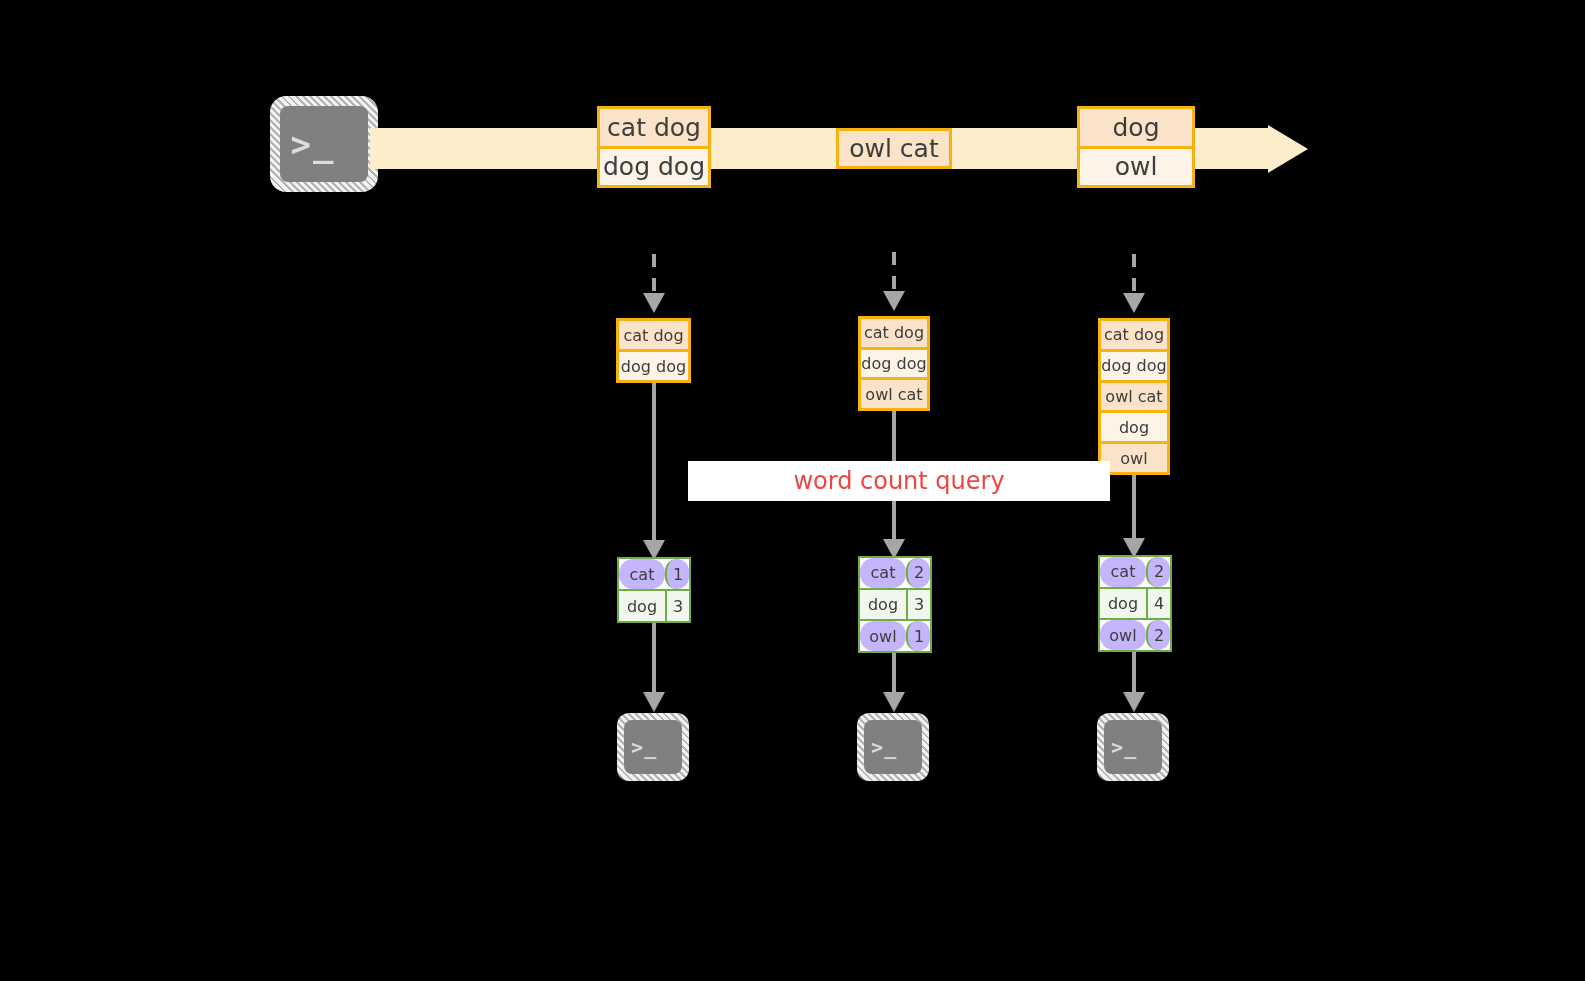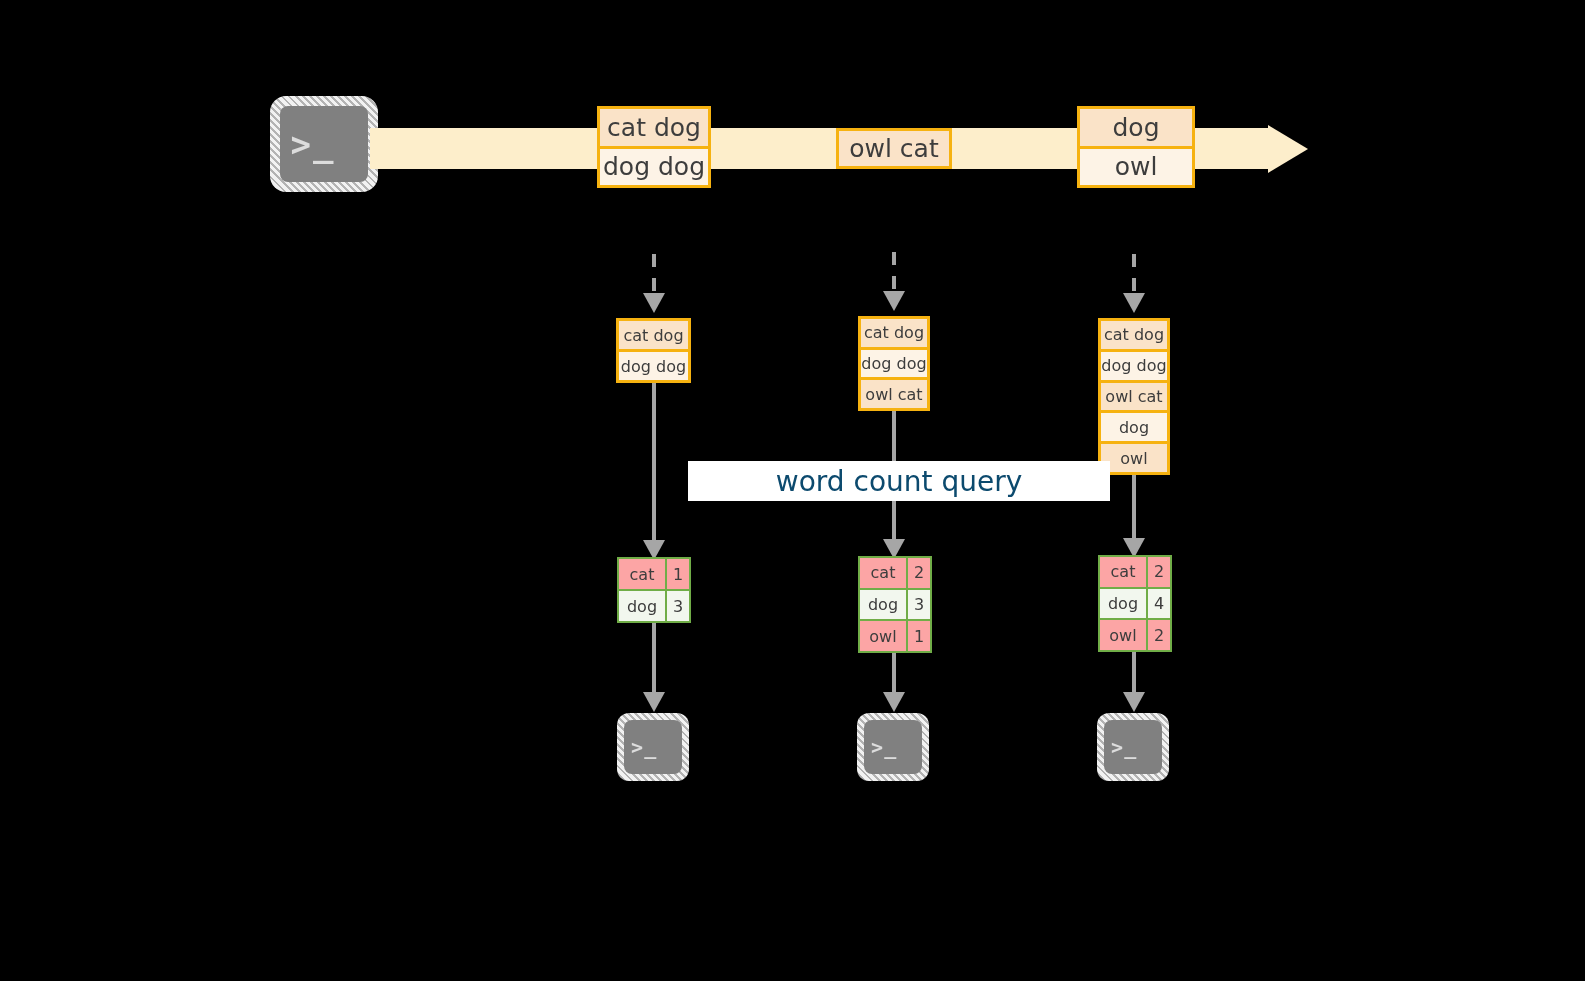--- a/index.html
+++ b/index.html
@@ -100,21 +100,21 @@
     background: #ffffff;
   }
   .res-row { display: flex; flex: 1 1 auto; }
   .res-row + .res-row { border-top: 2px solid #70ad47; }
   .res-cell {
     display: flex; align-items: center; justify-content: center;
     color: #3d3d3d; font-size: 16px; white-space: nowrap;
   }
   .res-cell.word { flex: 0 0 46px; }
   .res-cell.count { flex: 1 1 auto; border-left: 2px solid #70ad47; }
-  .res-row.dark .res-cell { background: #fca5a5; }
+  .res-row.dark .res-cell { background: #c4b5fd; border-radius: 14px; }
   .res-row.light .res-cell { background: #f2f7ee; }
   #res-1 { left: 617px; top: 557px; width: 74px; height: 66px; }
   #res-2 { left: 858px; top: 556px; width: 74px; height: 97px; }
   #res-3 { left: 1098px; top: 555px; width: 74px; height: 97px; }
 
   
   .line-solid {
     position: absolute;
     width: 4px;
     background: #a6a6a6;
@@ -135,21 +135,21 @@
   }
 
   
   .label-band {
     position: absolute;
     left: 688px; top: 461px; width: 422px; height: 40px;
     background: #ffffff;
     display: flex; align-items: center; justify-content: center;
   }
   .label-band span {
-    font-size: 28px; color: #0c4a6e; white-space: nowrap;
+    font-size: 24px; color: #ef4444; white-space: nowrap;
   }
 </style>
 </head>
 <body>
 
 <div id="stage">
 
   <div class="terminal big">
     <div class="inner">
       <div class="glyph">&gt;_</div>

